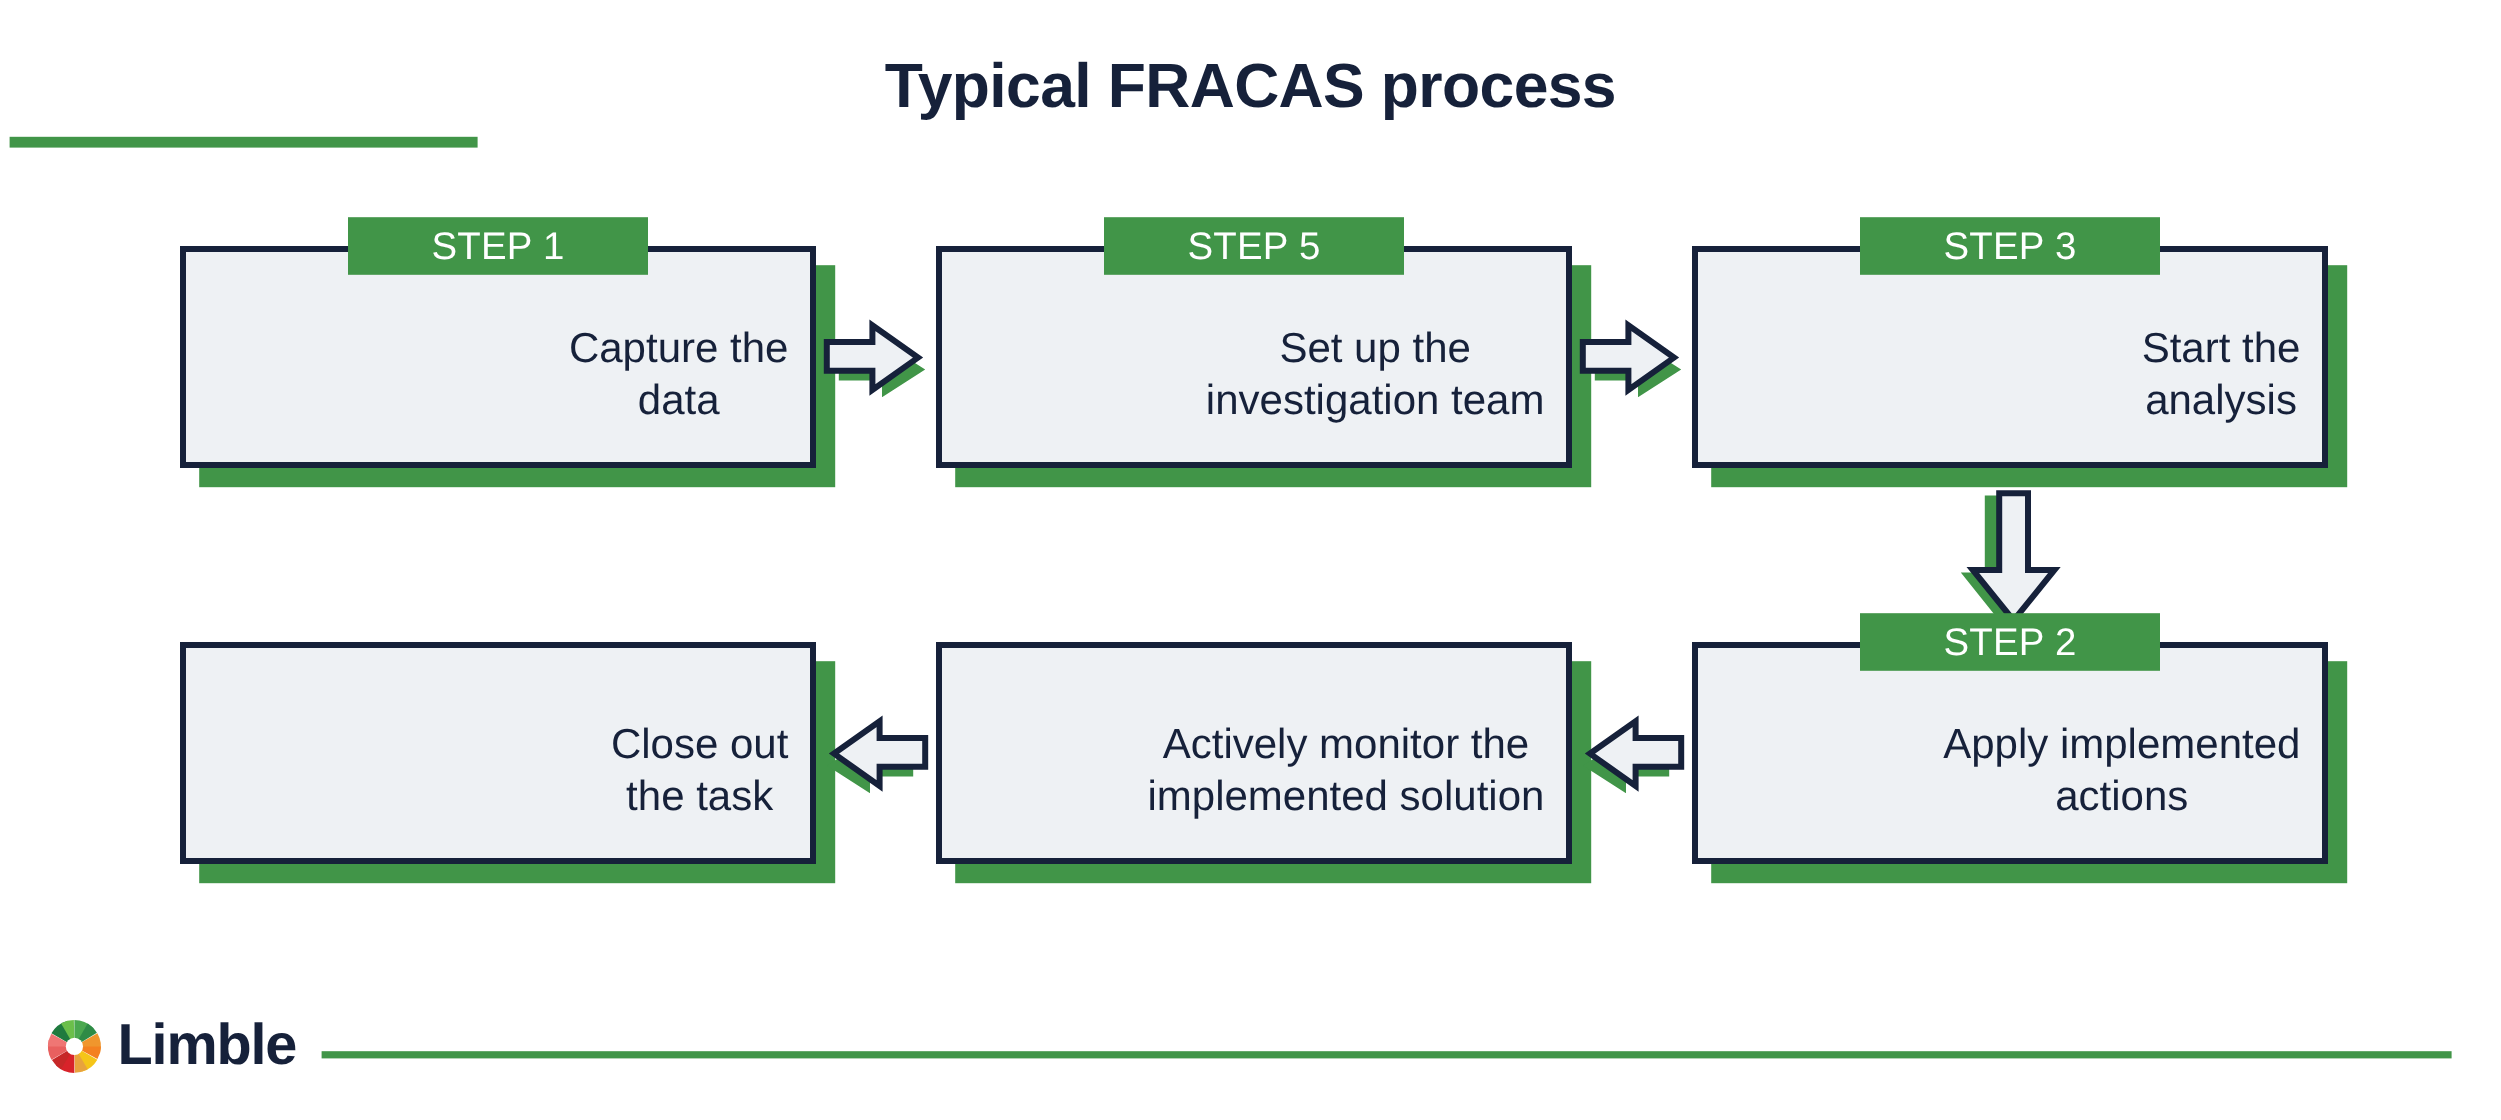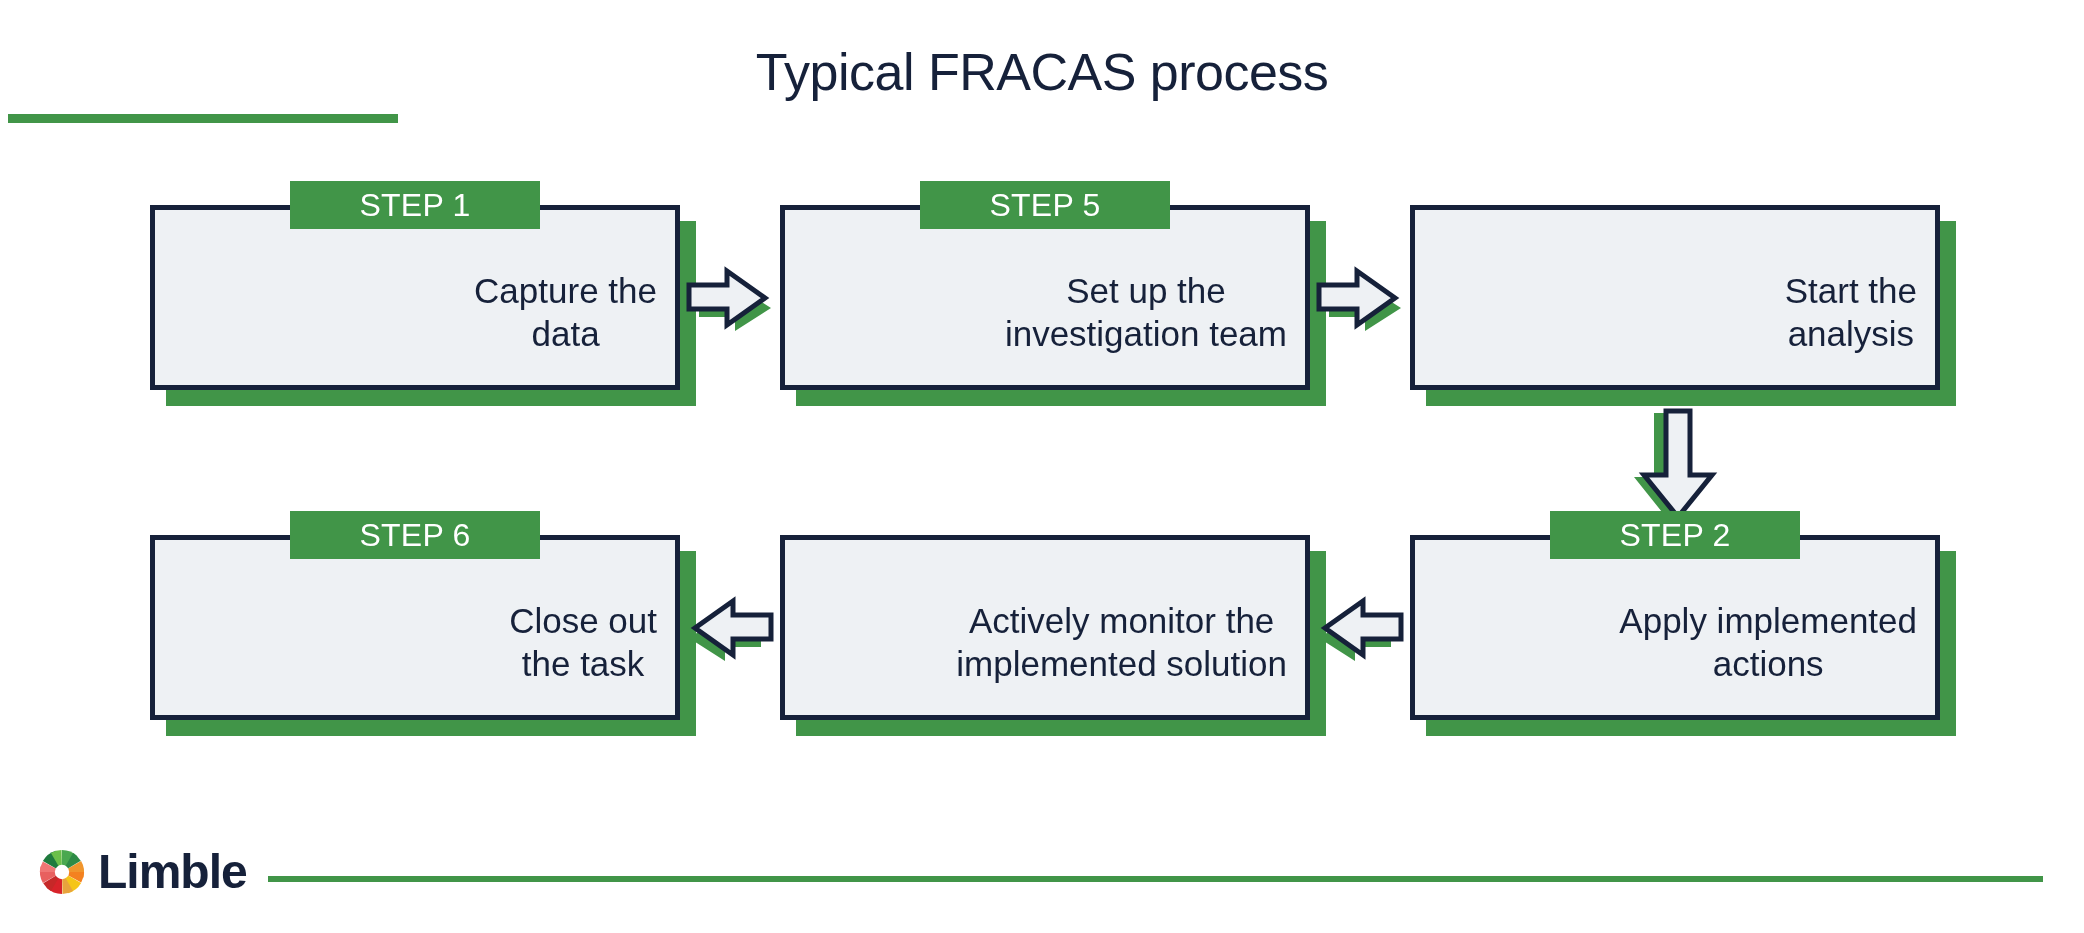--- a/index.html
+++ b/index.html
@@ -18,21 +18,21 @@
   
   .title-wrap {
     position: absolute;
     top: 45px;
     left: 0;
     width: 2084px;
     text-align: center;
   }
   .title {
     font-size: 52px;
-    font-weight: normal;
+    font-weight: bold;
     color: #16213a;
     letter-spacing: -0.5px;
     line-height: 1.05;
     display: inline-block;
   }
   .title-underline {
     display: block;
     width: 390px;
     height: 9px;
     background: #419548;
@@ -217,40 +217,40 @@
         <polygon points="4,20 4,44 42,44 42,60 80,33 42,6 42,20" fill="#eef1f4" stroke="#16213a" stroke-width="5" stroke-linejoin="miter"></polygon>
       </svg>
     </div>
 
     <div class="step">
       <div class="step-shadow"></div>
       <div class="step-body">
         <div class="step-text">Start the
 analysis</div>
       </div>
+      <div class="step-label">STEP 3</div>
     </div>
 
   </div>
 
   <div class="arrow-down-wrap">
     <svg width="120" height="120" viewBox="0 0 120 120">
       <polygon points="34,8 34,72 14,72 46,112 78,72 58,72 58,8" fill="#419548"></polygon>
       <polygon points="46,6 46,70 24,70 58,112 92,70 70,70 70,6" fill="#eef1f4" stroke="#16213a" stroke-width="5" stroke-linejoin="miter"></polygon>
     </svg>
   </div>
 
   <div class="row row-bottom">
 
     <div class="step">
       <div class="step-shadow"></div>
       <div class="step-body">
         <div class="step-text">Close out
 the task</div>
       </div>
-      <div class="step-label">STEP 6</div>
     </div>
 
     <div class="arrow-gap">
       <svg class="arrow-h" viewBox="0 0 90 66">
         <polygon points="76,32 76,52 40,52 40,66 4,43 40,20 40,34 76,34" fill="#419548"></polygon>
         <polygon points="86,20 86,44 48,44 48,60 10,33 48,6 48,20" fill="#eef1f4" stroke="#16213a" stroke-width="5" stroke-linejoin="miter"></polygon>
       </svg>
     </div>
 
     <div class="step">

